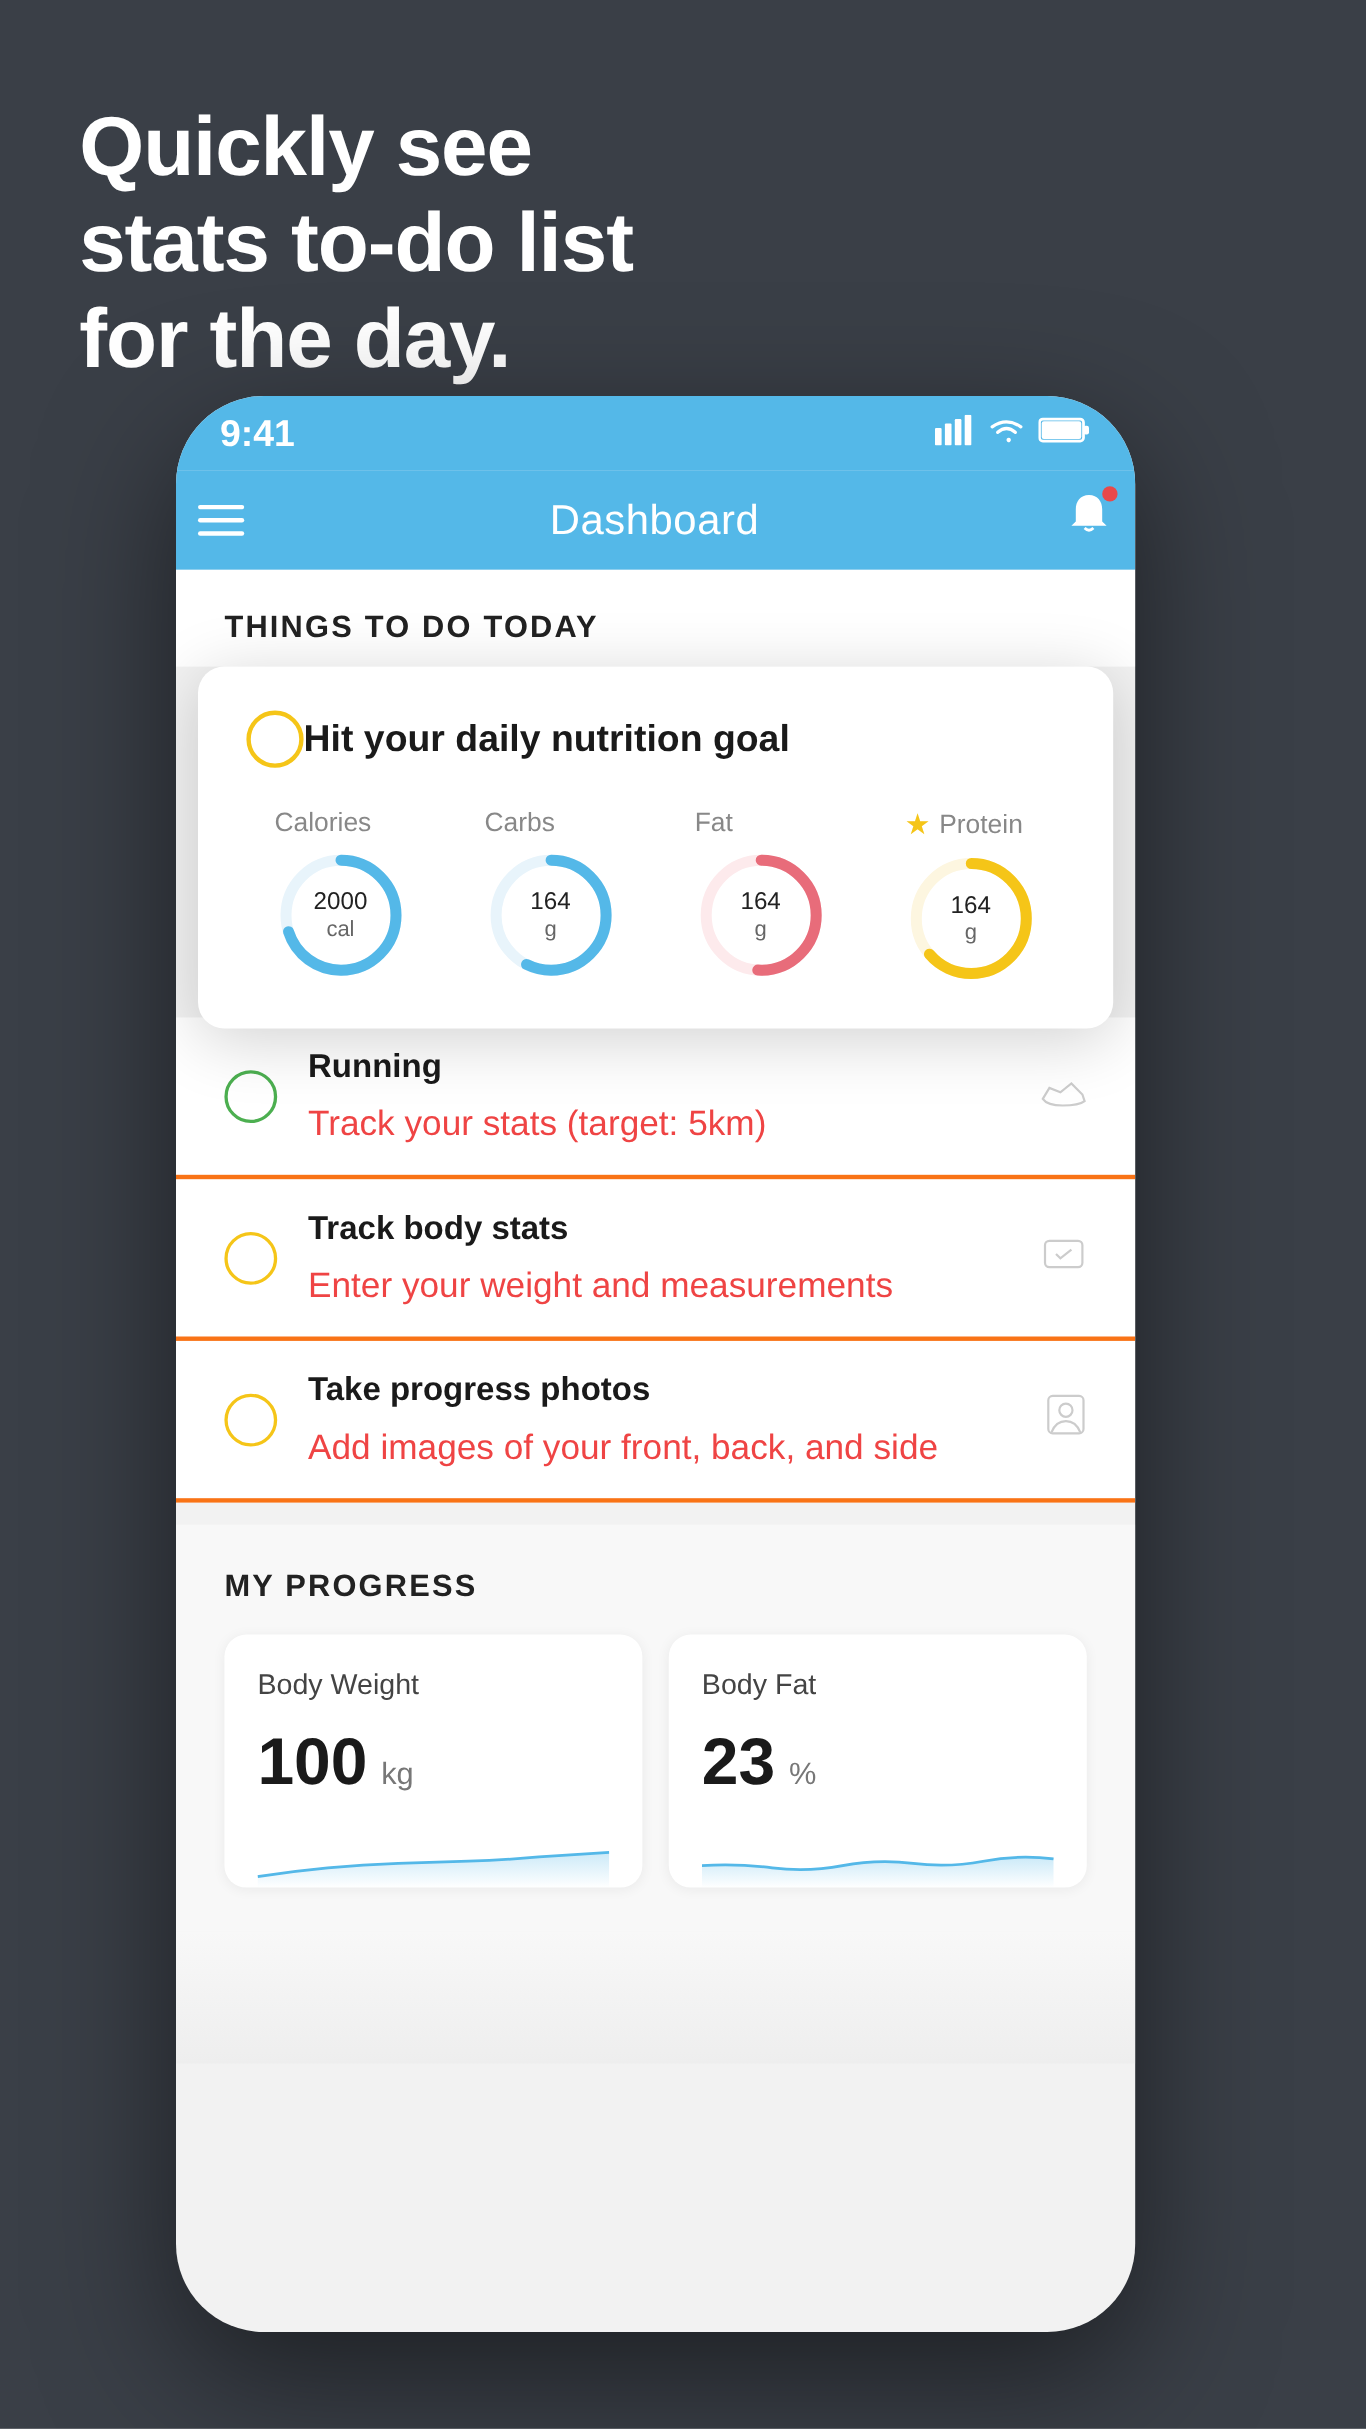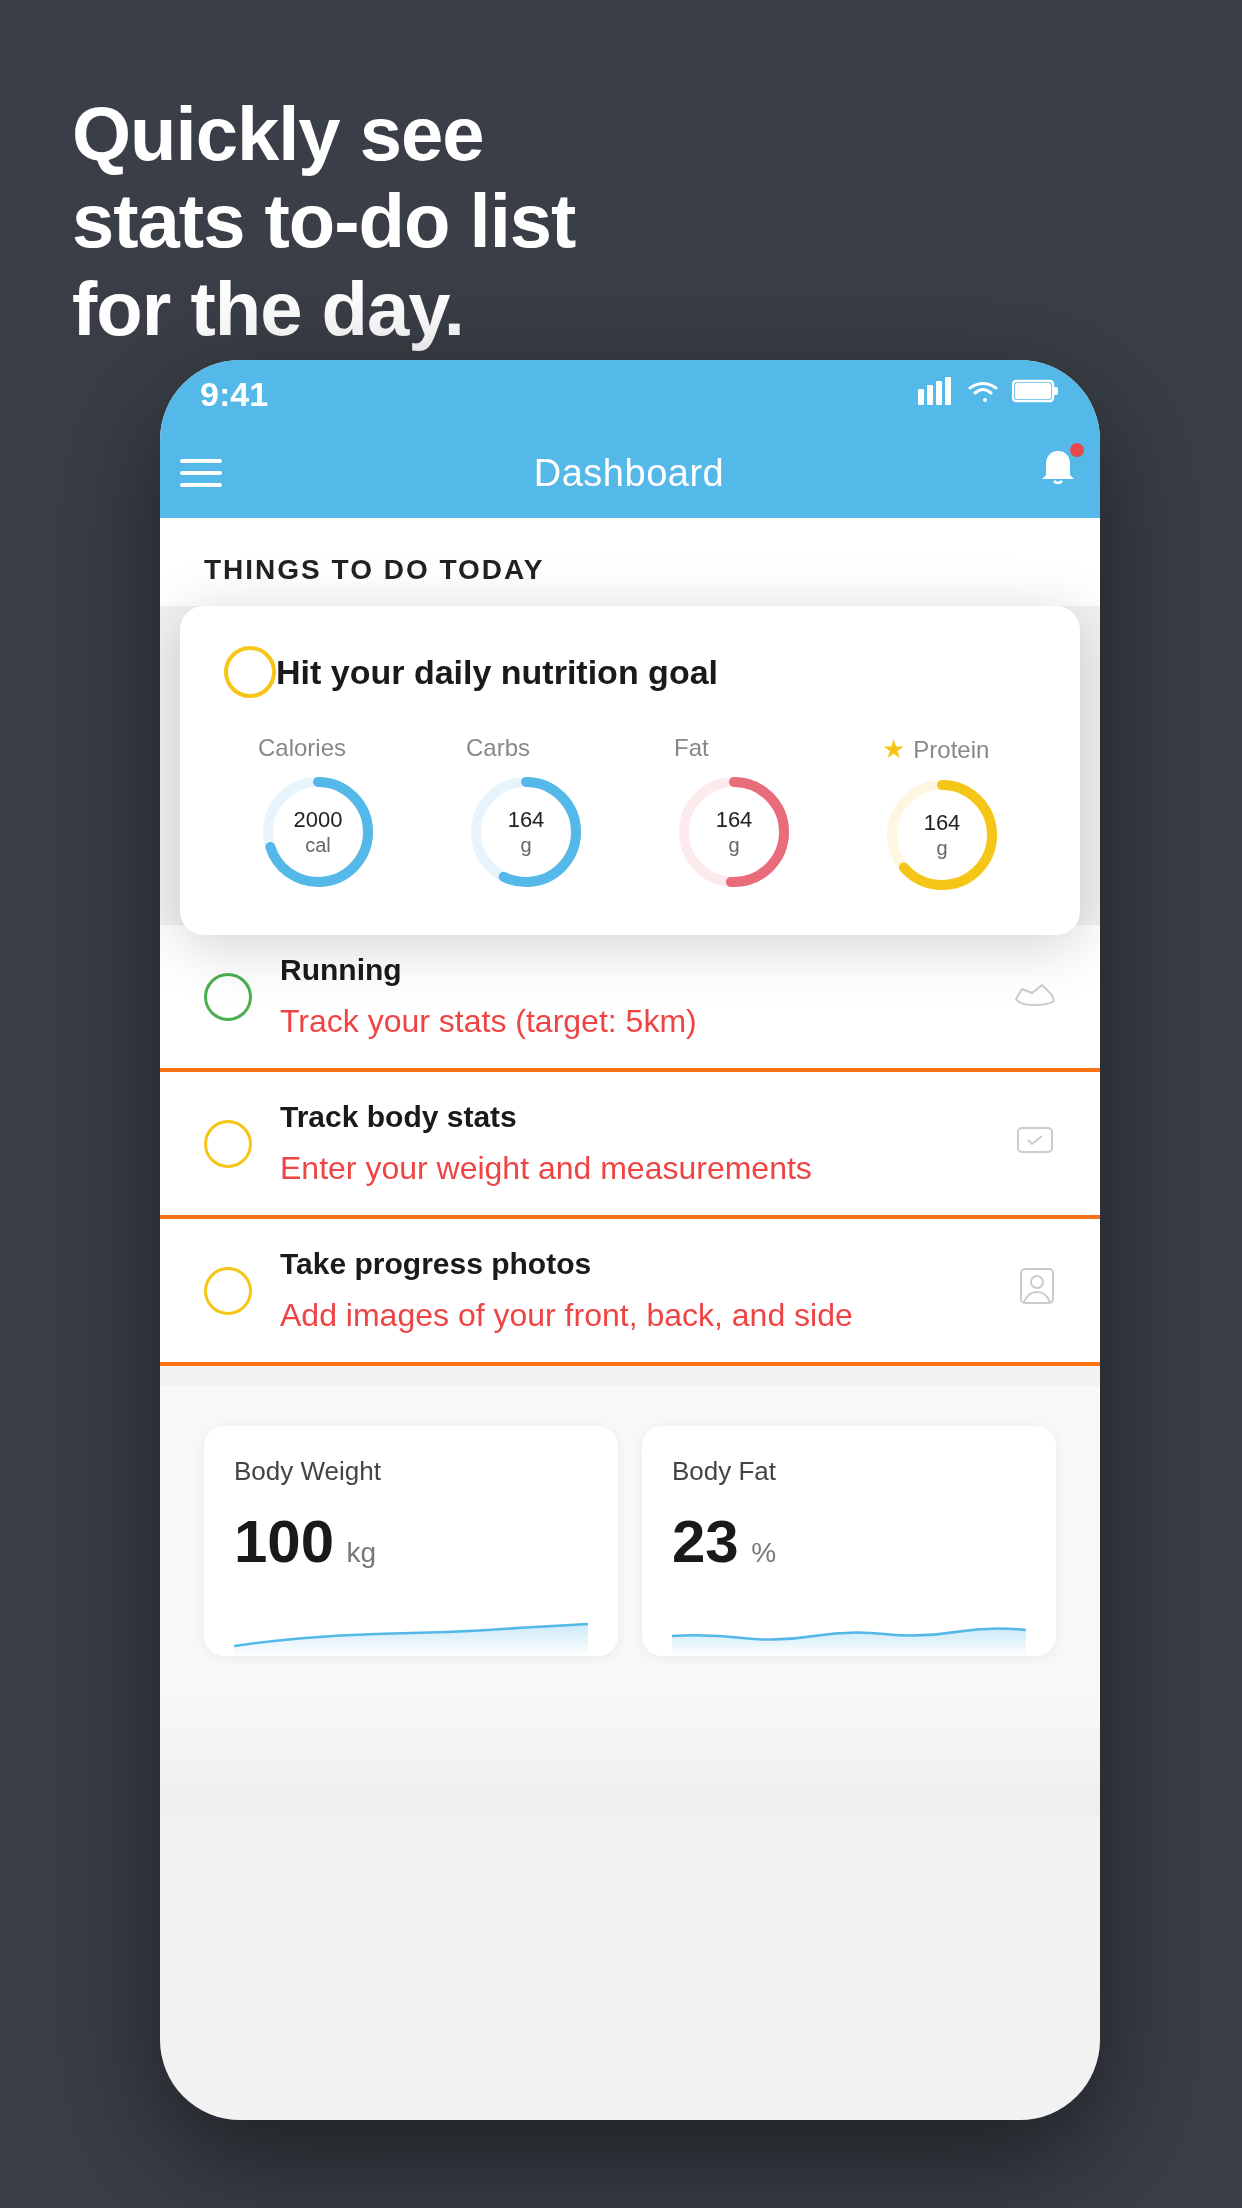--- a/index.html
+++ b/index.html
@@ -24,21 +24,21 @@
       line-height: 1.15;
       letter-spacing: -1px;
       z-index: 1;
     }
 
     
     .phone {
       position: absolute;
       top: 360px;
       left: 160px;
-      width: 940px;
+      width: 872px;
       height: 1760px;
       background: #f2f2f2;
       border-radius: 80px;
       overflow: hidden;
       box-shadow: 0 40px 120px rgba(0,0,0,0.5);
       z-index: 2;
     }
 
     
     .status-bar {
@@ -470,20 +470,21 @@
           <rect x="3" y="3" width="32" height="34" rx="4"></rect>
           <circle cx="19" cy="16" r="6"></circle>
           <path d="M6 36 Q10 26 19 26 Q28 26 32 36"></path>
         </svg>
       </span>
     </div>
 
   </div>
 
   <div class="progress-section">
+    <div class="progress-title">MY PROGRESS</div>
     <div class="progress-cards">
 
       <div class="progress-card">
         <div class="progress-card-title">Body Weight</div>
         <div>
           <span class="progress-value">100</span>
           <span class="progress-unit">kg</span>
         </div>
         <div class="mini-chart">
           <svg viewBox="0 0 200 60" preserveAspectRatio="none">

